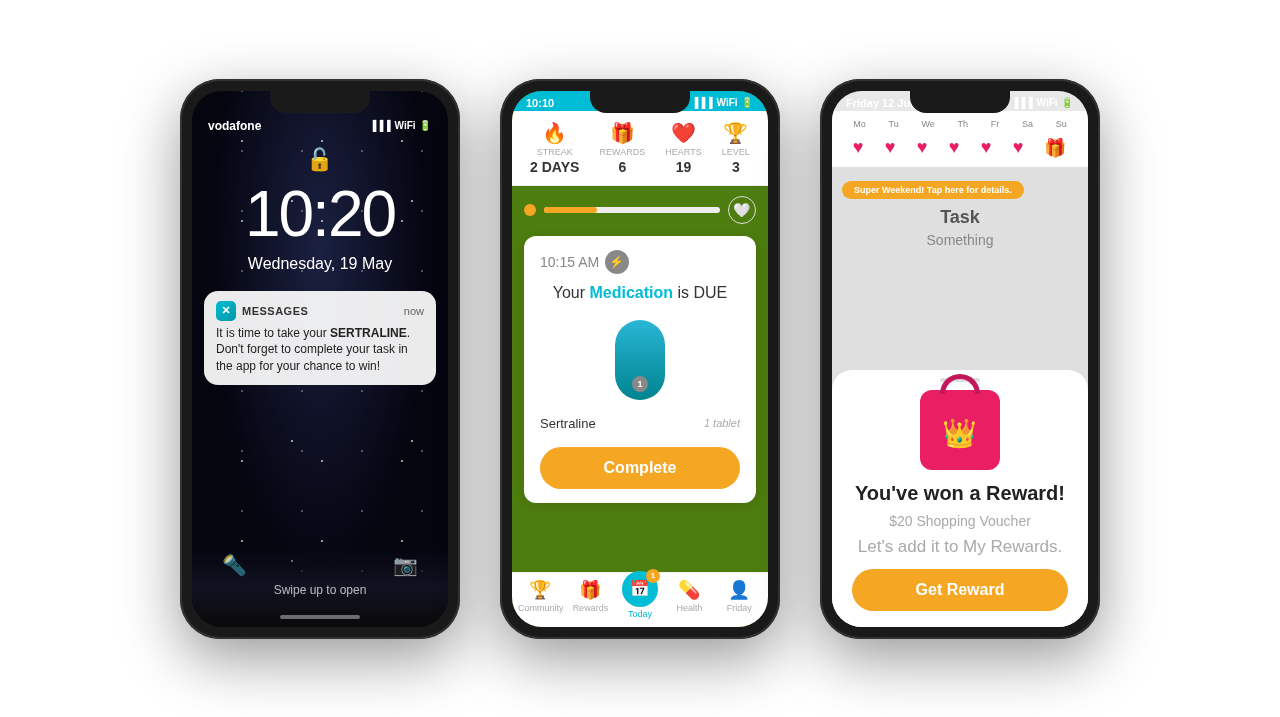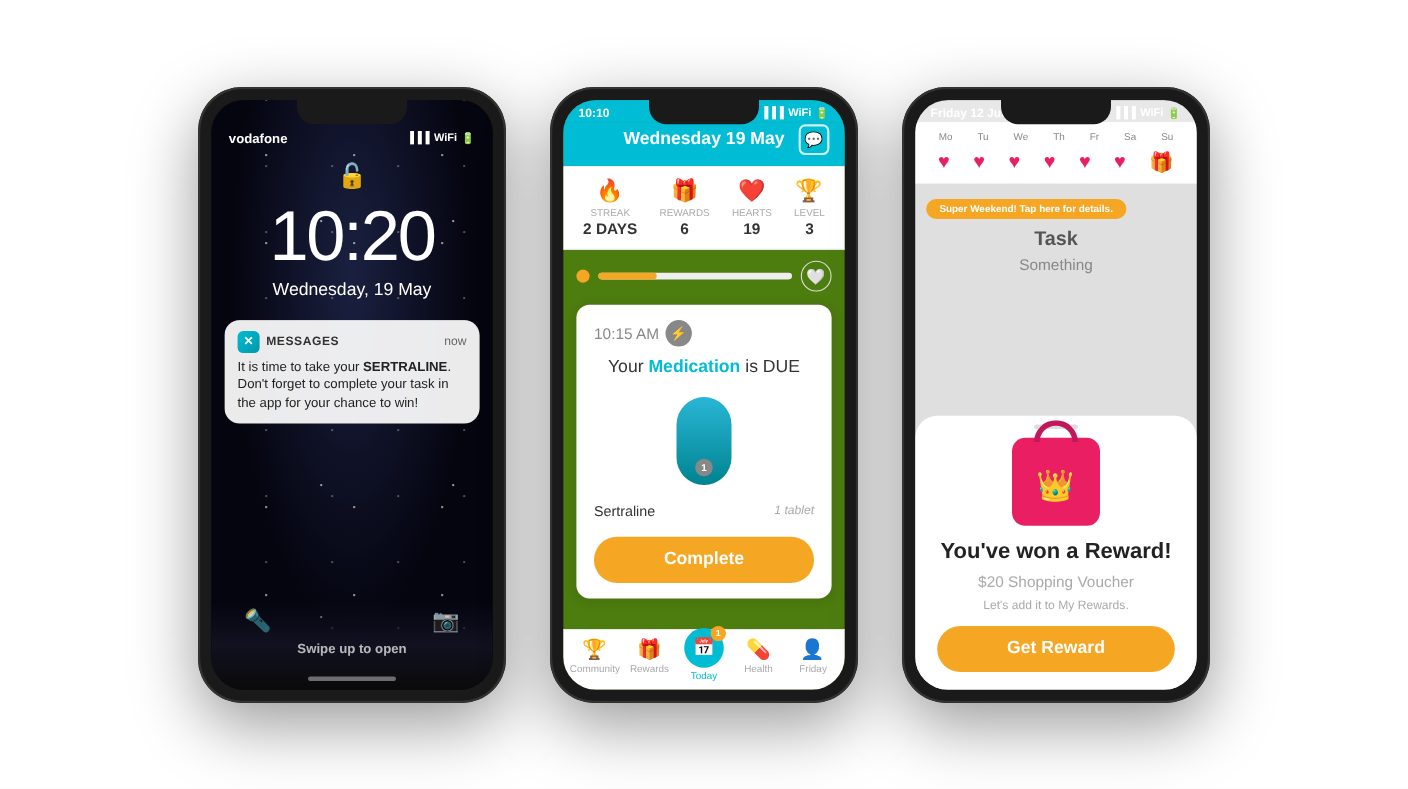--- a/index.html
+++ b/index.html
@@ -157,21 +157,20 @@
       font-size: 12px;
       color: #222;
       line-height: 1.4;
     }
     .ls-swipe {
       position: absolute;
       bottom: 30px;
       font-size: 12px;
       color: rgba(255,255,255,0.7);
       z-index: 5;
-      font-weight: bold;
     }
     .ls-bottom-icons {
       position: absolute;
       bottom: 50px;
       width: 100%;
       display: flex;
       justify-content: space-between;
       padding: 0 30px;
       z-index: 5;
     }
@@ -516,21 +515,21 @@
       font-weight: 700;
       color: #222;
       text-align: center;
     }
     .reward-subtitle {
       font-size: 14px;
       color: #aaa;
       text-align: center;
     }
     .reward-cta {
-      font-size: 11px;
+      font-size: 17px;
       color: #aaa;
       text-align: center;
     }
     .get-reward-btn {
       width: 100%;
       background: #f5a623;
       color: white;
       border: none;
       border-radius: 25px;
       padding: 12px;
@@ -619,25 +618,20 @@
         <div class="app-status-bar">
           <span>10:10</span>
           <div style="display:flex;gap:4px;font-size:10px;">
             <span>▐▐▐</span>
             <span>WiFi</span>
             <span>🔋</span>
           </div>
         </div>
 
 
-        <div class="app-header">
-          <span style="width:28px;"></span>
-          <span class="app-header-title">Wednesday 19 May</span>
-          <div class="msg-icon">💬</div>
-        </div>
 
         <div class="app-stats">
           <div class="stat-item">
             <span class="stat-icon">🔥</span>
             <span class="stat-sublabel">STREAK</span>
             <span class="stat-value">2 DAYS</span>
           </div>
           <div class="stat-item">
             <span class="stat-icon">🎁</span>
             <span class="stat-sublabel">REWARDS</span>

